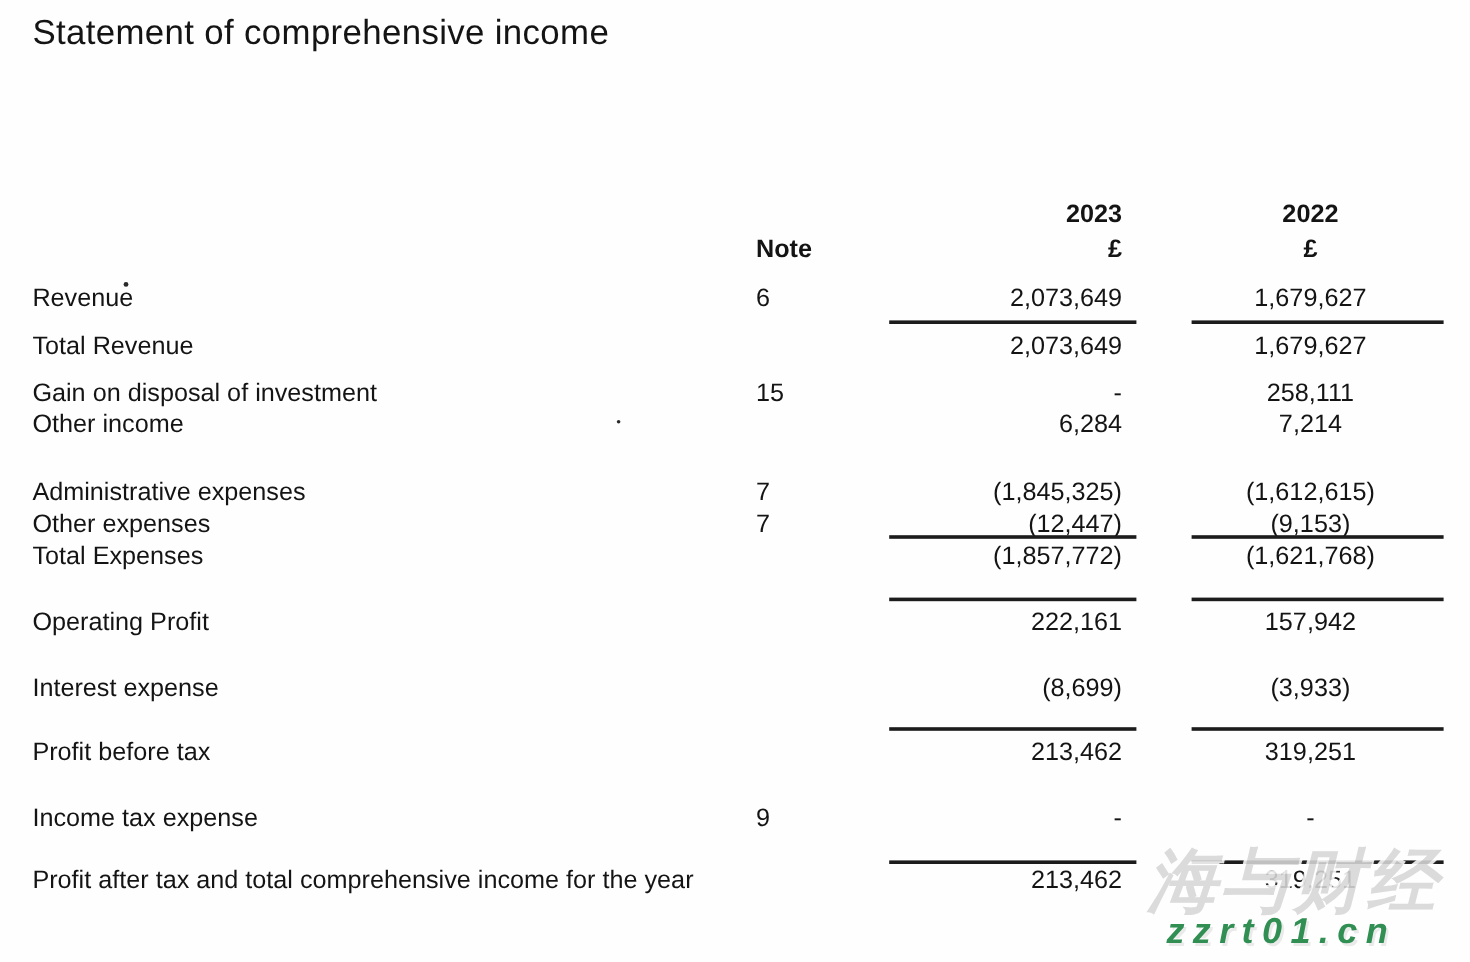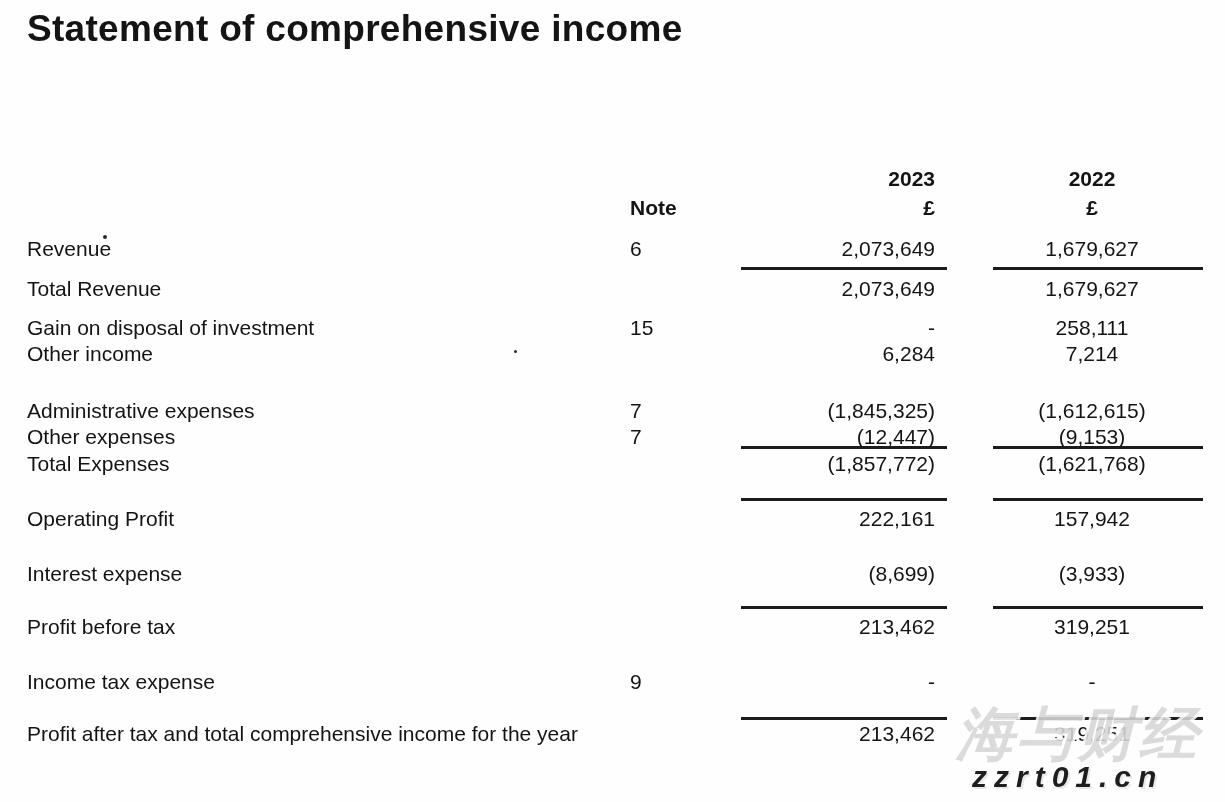--- a/index.html
+++ b/index.html
@@ -4,21 +4,21 @@
 <style>
   html,body { margin:0; padding:0; background:#ffffff; }
   .page {
     position:relative; width:1225px; height:802px;
     background:#fefefe; overflow:hidden;
     font-family:"Liberation Sans", sans-serif;
     color:#141414;
   }
   .doc-title {
     position:absolute; left:27px; top:10px;
-    font-size:37px; font-weight:bold; line-height:37px; letter-spacing:0.3px;
+    font-size:29px; font-weight:normal; line-height:37px; letter-spacing:0.3px;
   }
   .row { position:absolute; left:0; width:1225px; font-size:21px; line-height:26px; }
   .cell-label { position:absolute; left:27px; width:592px; }
   .cell-note  { position:absolute; left:630px; width:72px; }
   .cell-v1    { position:absolute; left:741px; width:206px; text-align:right; padding-right:12px; box-sizing:border-box; }
   .cell-v2    { position:absolute; left:994px; width:210px; text-align:center; padding-right:14px; box-sizing:border-box; }
   .bold { font-weight:normal; }
   .hdr  { font-weight:bold;margin-top:20px; }
   .rule { position:absolute; height:3px; background:#1c1c1c; }
   .rule-c1 { left:741px; width:206px; }
@@ -27,21 +27,21 @@
   .watermark { position:absolute; left:952px; top:688px; width:273px; opacity:0.88; pointer-events:none; }
   .wm-cn {
     position:absolute; left:4px; top:8px; width:269px;
     font-size:58px; font-weight:bold; font-style:italic; letter-spacing:3px; white-space:nowrap;
     color:#d7d7d7;
     text-shadow:-2px -2px 0 #ffffff, 2px -2px 0 #ffffff, -2px 2px 0 #ffffff, 2px 2px 0 #ffffff, 0 0 4px #ffffff;
   }
   .wm-site {
     position:absolute; left:20px; top:72px;
     font-size:30px; font-weight:bold; font-style:italic; letter-spacing:7px; white-space:nowrap;
-    color:#000000;
+    color:#15803d;
     text-shadow:-1px -1px 0 #ffffff, 2px 2px 0 #e8e8e8;
   }
 </style>
 </head>
 <body>
 
 <div class="page">
 
   <div class="doc-title">
     <div>Statement of comprehensive income</div>

